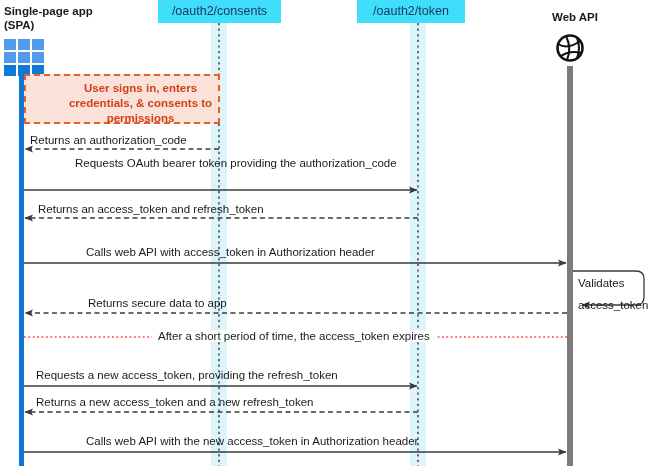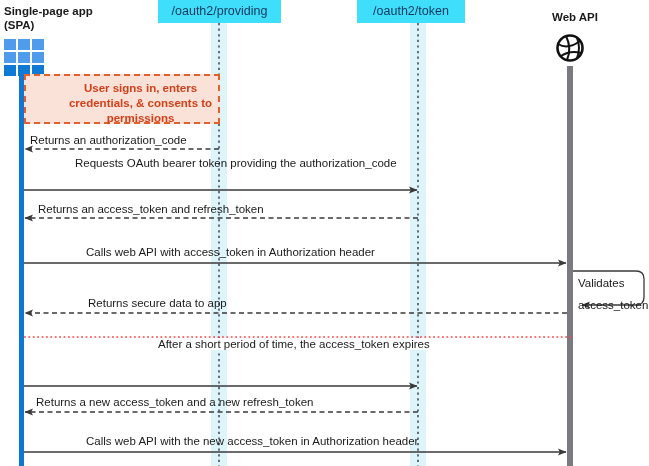--- a/index.html
+++ b/index.html
@@ -150,41 +150,42 @@
       <i class="l"></i>
       <i class="l"></i>
     <i class="l"></i>
       <i class="l"></i>
       <i class="l"></i>
     <i class="d"></i>
       <i class="d"></i>
       <i class="d"></i>
   </div>
 
-  <div class="hdr-box" style="left:158px; top:0; width:123px;">/oauth2/providing</div>
+  <div class="hdr-box" style="left:158px; top:0; width:123px;">/oauth2/consents</div>
 
   <div class="hdr-box" style="left:357px; top:0; width:108px;">/oauth2/token</div>
 
   <div class="actor-title" style="left:545px; top:10px; width:60px; text-align:center;">Web API</div>
 
   <div class="note-box" style="left:24px; top:74px; width:196px; height:50px;padding-left:37px;">User signs in, enters credentials, &amp; consents to permissions</div>
 
   <div class="msg-label" style="left:30px; top:134px;">Returns an authorization_code</div>
 
   <div class="msg-label" style="left:37px; top:157px;margin-left:38px;">Requests OAuth bearer token providing the authorization_code</div>
 
   <div class="msg-label" style="left:38px; top:203px;">Returns an access_token and refresh_token</div>
 
   <div class="msg-label" style="left:86px; top:246px;">Calls web API with access_token in Authorization header</div>
 
   <div class="msg-label" style="left:88px; top:297px;">Returns secure data to app</div>
 
+  <div class="msg-label" style="left:36px; top:369px;">Requests a new access_token, providing the refresh_token</div>
 
   <div class="msg-label" style="left:36px; top:396px;">Returns a new access_token and a new refresh_token</div>
 
   <div class="msg-label" style="left:86px; top:435px;">Calls web API with the new access_token in Authorization header</div>
 
   <div class="selfloop-label" style="left:578px; top:272px;">Validates
 access_token</div>
 
-  <div class="divider-label" style="left:152px; top:330px;margin-top:8px;">After a short period of time, the access_token expires</div>
+  <div class="divider-label" style="left:152px; top:330px;">After a short period of time, the access_token expires</div>
 
 </div>
 
 </body></html>

